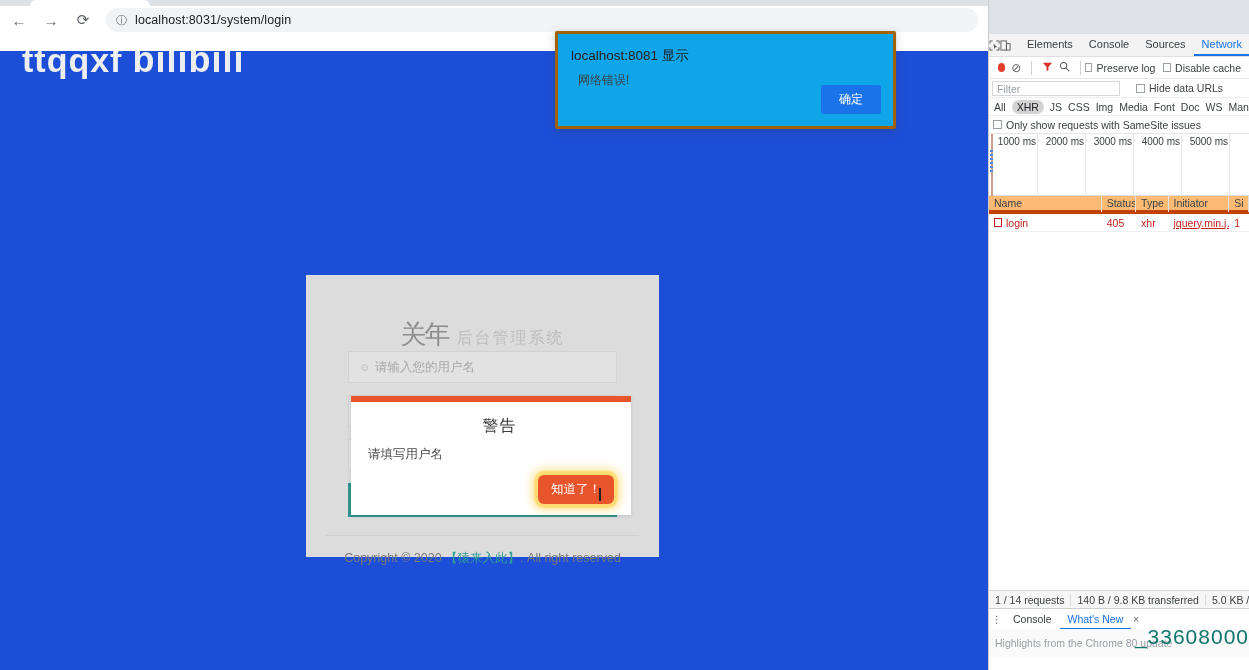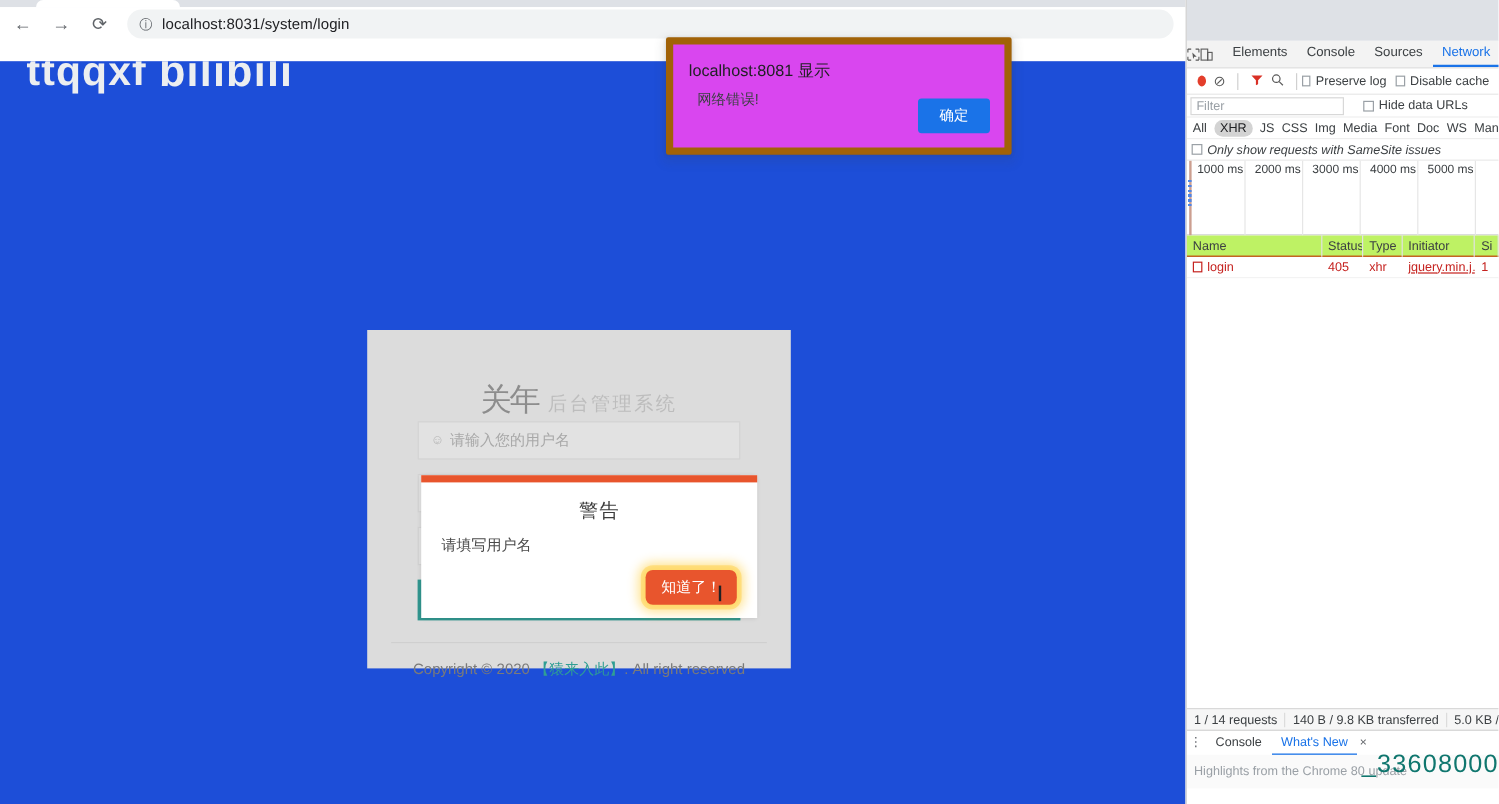--- a/index.html
+++ b/index.html
@@ -115,23 +115,23 @@
   .warn-cursor {
     position:absolute; right: 30px; bottom: 14px;
     width: 0; height: 0;
     border-left: 2px solid #202124;
     height: 13px;
   }
 
   
   .js-alert {
     position:absolute; left: 555px; top: 31px;
-    width: 288px; height: 98px;
-    background: #d946ef;
-    border: 6px solid #a16207;
+    width: 341px; height: 98px;
+    background: #0ea5e9;
+    border: 3px solid #a16207;
     border-radius: 2px;
     box-shadow: 0 1px 3px rgba(60,64,67,.20), 0 4px 8px 3px rgba(60,64,67,.10);
   }
   .js-alert .jt { position:absolute; left: 13px; top: 13px; font-size: 13.5px; color:#202124; }
   .js-alert .jm { position:absolute; left: 20px; top: 38px; font-size: 12px; color:#3c4043; }
   .js-alert .jbtn {
     position:absolute; right: 12px; bottom: 12px;
     background: #1a73e8; color: #ffffff;
     font-size: 12px; padding: 6px 18px; border-radius: 3px;
   }
@@ -171,38 +171,38 @@
   .filterbox {
     width: 128px; height: 15px; border:1px solid #d8d8d8; background:#fff;
     font-size:10.5px; color:#9aa0a6; padding-left:4px; line-height:14px;
   }
   .dt-typesrow {
     height: 18px; display:flex; align-items:center; gap:6px;
     padding-left:5px; border-bottom:1px solid #eee; color:#3c4043; font-size:10.5px;
     overflow:hidden; white-space:nowrap;
   }
   .type-pill { background:#d3d3d3; border-radius:7px; padding:1px 5px; color:#202124;}
-  .dt-samesite { height:18px; display:flex; align-items:center; padding-left:4px; border-bottom:1px solid #e6e6e6;font-style:italic; }
+  .dt-samesite { height:18px; display:flex; align-items:center; padding-left:4px; border-bottom:1px solid #e6e6e6; }
 
   .dt-timeline { height: 62px; position:relative; border-bottom:1px solid #dcdcdc; background:#fff; }
   .tl-tick {
     position:absolute; top:0; height:62px; border-left:1px solid #e6e6e6;
   }
   .tl-tick span { position:absolute; left:-46px; top:2px; width:44px; text-align:right; font-size:10px; color:#3c4043;}
   .tl-red {
     position:absolute; left:2px; top:0; width:2px; height:62px; background:#cc9f90;
   }
   .tl-blue {
     position:absolute; left:1px; top:16px; width:3px; height:22px;
     background: repeating-linear-gradient(to bottom,#4e86e8 0 2px, transparent 2px 4px);
   }
 
   .dt-tablehead {
     height: 18px; display:flex; align-items:center;
-    border-bottom: 1px solid #c2410c; background:#bef264;
+    border-bottom: 4px solid #c2410c; background:#fdba74;
     font-size:10.5px; color:#3c4043;
   }
   .th { padding-left:5px; border-right:1px solid #e2e2e2; height:18px; line-height:18px; overflow:hidden; white-space:nowrap;}
   .th.name{width:115px;} .th.status{width:35px;} .th.type{width:33px;} .th.init{width:62px;} .th.size{width:20px;}
   .dt-row {
     height: 18px; display:flex; align-items:center;
     font-size:10.5px; color:#c5221f; border-bottom:1px solid #f0f0f0;
   }
   .td { padding-left:5px; height:18px; line-height:18px; overflow:hidden; white-space:nowrap; }
   .td.name{width:115px; display:flex; align-items:center; gap:4px;}

